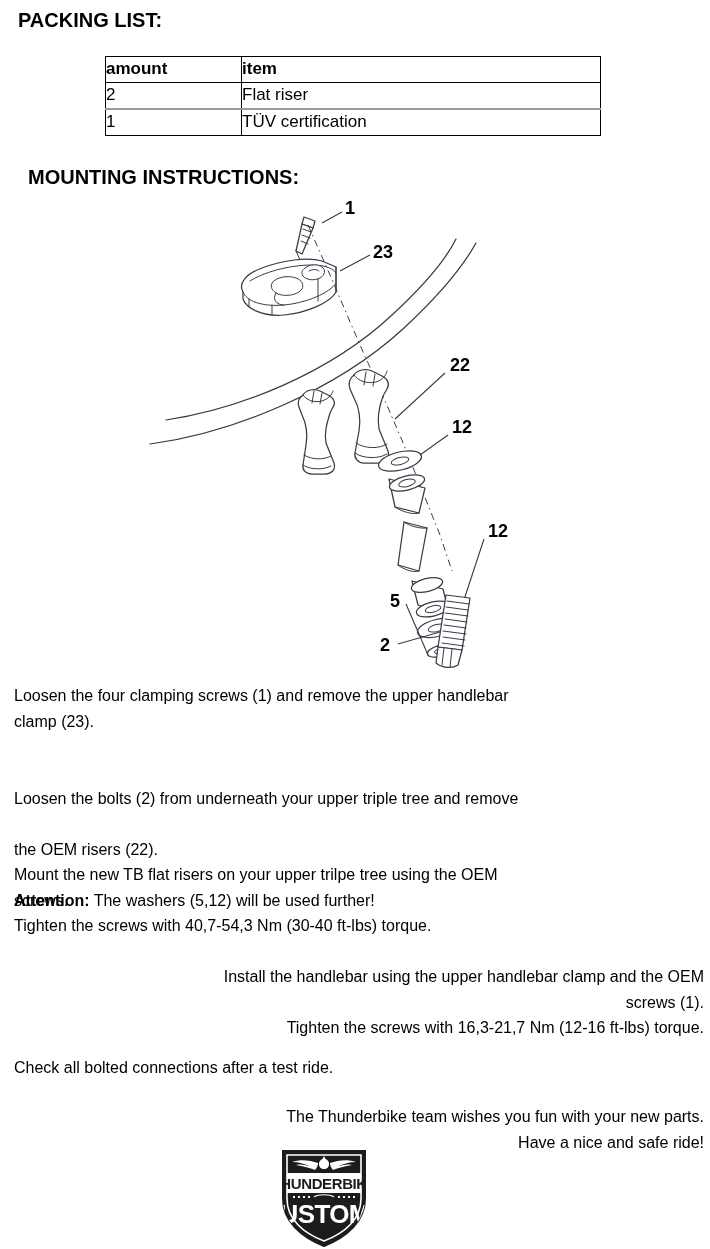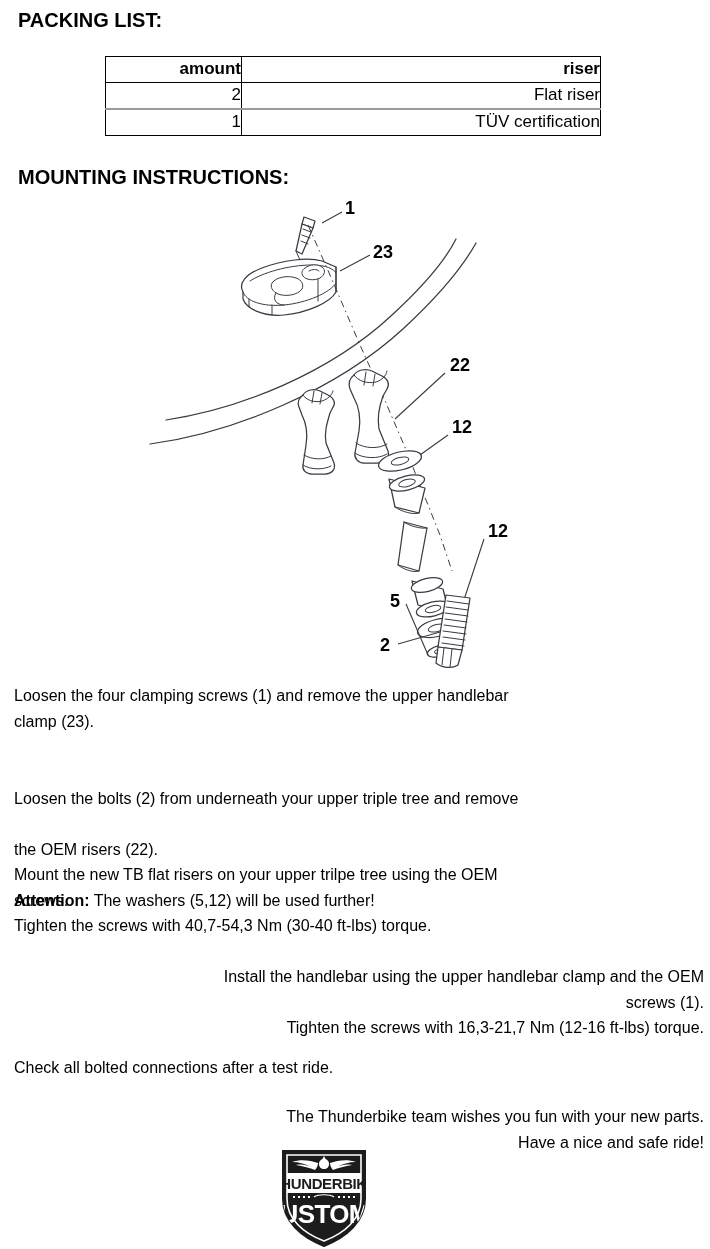--- a/index.html
+++ b/index.html
@@ -17,34 +17,34 @@
 
   
   .heading {
     position:absolute;
     font-size:20px;
     font-weight:bold;
     letter-spacing:0px;
     white-space:nowrap;
   }
   #packing-heading { left:18px; top:9px; }
-  #mounting-heading { left:18px; top:166px; }
+  #mounting-heading { left:28px; top:166px; }
 
   
   .packing-table {
     position:absolute;
     left:105px; top:56px;
     width:496px;
     border-collapse:collapse;
     font-size:17px;
     table-layout:fixed;
   }
   .packing-table td, .packing-table th {
     border:1px solid #000000;
-    text-align:right;
+    text-align:left;
     padding:2px 0 3px 0;
     height:24px;
     line-height:20px;
     font-weight:normal;
   }
   .packing-table th { font-weight:bold; }
   .packing-table col.c-amount { width:136px; }
   .packing-table tr.sep-row td { border-top:2px solid #9a9a9a; }
 
   
@@ -88,21 +88,21 @@
   <div class="heading" id="packing-heading">PACKING LIST:</div>
 
   <table class="packing-table">
     <colgroup>
         <col class="c-amount">
         <col class="c-item">
       </colgroup>
     <thead>
       <tr>
         <th>amount</th>
-        <th>riser</th>
+        <th>item</th>
       </tr>
     </thead>
     <tbody>
       <tr>
         <td>2</td>
         <td>Flat riser</td>
       </tr>
       <tr class="sep-row">
         <td>1</td>
         <td>TÜV certification</td>

